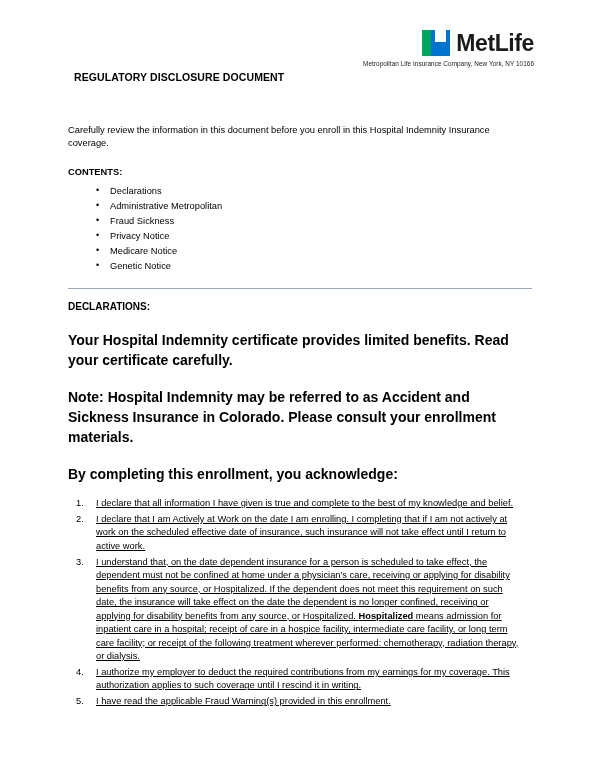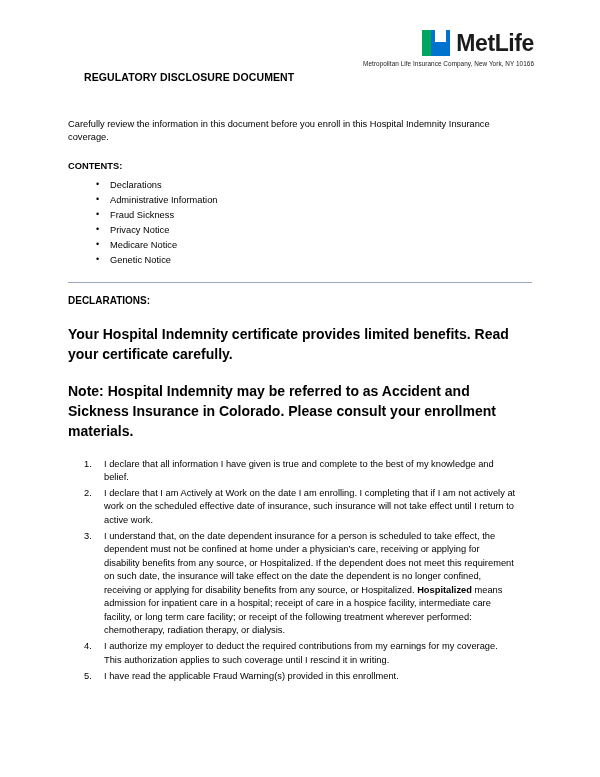--- a/index.html
+++ b/index.html
@@ -78,29 +78,29 @@
     font-size: 6.4px;
     color: #1b1b1b;
     letter-spacing: 0.05px;
     white-space: nowrap;
   }
 
   
   .doc-title {
     position: absolute;
     top: 71px;
-    left: 84px;
+    left: 74px;
     font-size: 10.5px;
     font-weight: bold;
     letter-spacing: 0.1px;
   }
 
   .content {
     position: absolute;
-    top: 118px;
+    top: 124px;
     left: 68px;
     width: 464px;
   }
 
   p {
     margin: 0 0 12px 0;
     font-size: 9.3px;
     line-height: 1.42;
   }
   .intro {
@@ -146,24 +146,25 @@
   }
 
   .stmt {
     font-weight: bold;
     font-size: 14px;
     line-height: 1.45;
     margin: 16px 0 13px 0;
   }
 
   ol.decl-list {
-    margin: 16px;
+    margin: 8px;
     padding-left: 20px;
     list-style: none;
     counter-reset: decl;
+    text-decoration: underline;
   }
   ol.decl-list > li {
     counter-increment: decl;
     position: relative;
     font-size: 9.3px;
     line-height: 1.45;
     margin-bottom: 2.5px;
   }
   ol.decl-list > li::before {
     content: counter(decl) ".";
@@ -195,35 +196,36 @@
   <div class="doc-title">REGULATORY DISCLOSURE DOCUMENT</div>
 
   <div class="content">
 
     <p class="intro">Carefully review the information in this document before you enroll in this Hospital Indemnity Insurance coverage.</p>
 
     <p class="label-bold"><span>CONTENTS</span><span>:</span></p>
 
     <ul class="contents-list">
       <li>Declarations</li>
-      <li>Administrative Information</li>
+      <li>Administrative Metropolitan</li>
       <li>Fraud Sickness</li>
       <li>Privacy Notice</li>
       <li>Medicare Notice</li>
       <li>Genetic Notice</li>
     </ul>
 
     <hr class="rule">
 
     <p class="section-head">DECLARATIONS:</p>
 
     <p class="stmt">Your Hospital Indemnity certificate provides limited benefits. Read your certificate carefully.</p>
 
     <p class="stmt">Note: Hospital Indemnity may be referred to as Accident and Sickness Insurance in Colorado. Please consult your enrollment materials.</p>
 
+    <p class="stmt">By completing this enrollment, you acknowledge:</p>
 
     <ol class="decl-list">
       <li>I declare that all information I have given is true and complete to the best of my knowledge and belief.</li>
       <li>I declare that I am Actively at Work on the date I am enrolling. I completing that if I am not actively at work on the scheduled effective date of insurance, such insurance will not take effect until I return to active work.</li>
       <li><span>I understand that, on the date dependent insurance for a person is scheduled to take effect, the dependent must not be confined at home under a physician’s care, receiving or applying for disability benefits from any source, or Hospitalized. If the dependent does not meet this requirement on such date, the insurance will take effect on the date the dependent is no longer confined, receiving or applying for disability benefits from any source, or Hospitalized. </span><span class="bold">Hospitalized</span><span> means admission for inpatient care in a hospital; receipt of care in a hospice facility, intermediate care facility, or long term care facility; or receipt of the following treatment wherever performed: chemotherapy, radiation therapy, or dialysis.</span></li>
       <li>I authorize my employer to deduct the required contributions from my earnings for my coverage. This authorization applies to such coverage until I rescind it in writing.</li>
       <li>I have read the applicable Fraud Warning(s) provided in this enrollment.</li>
     </ol>
 
   </div>

